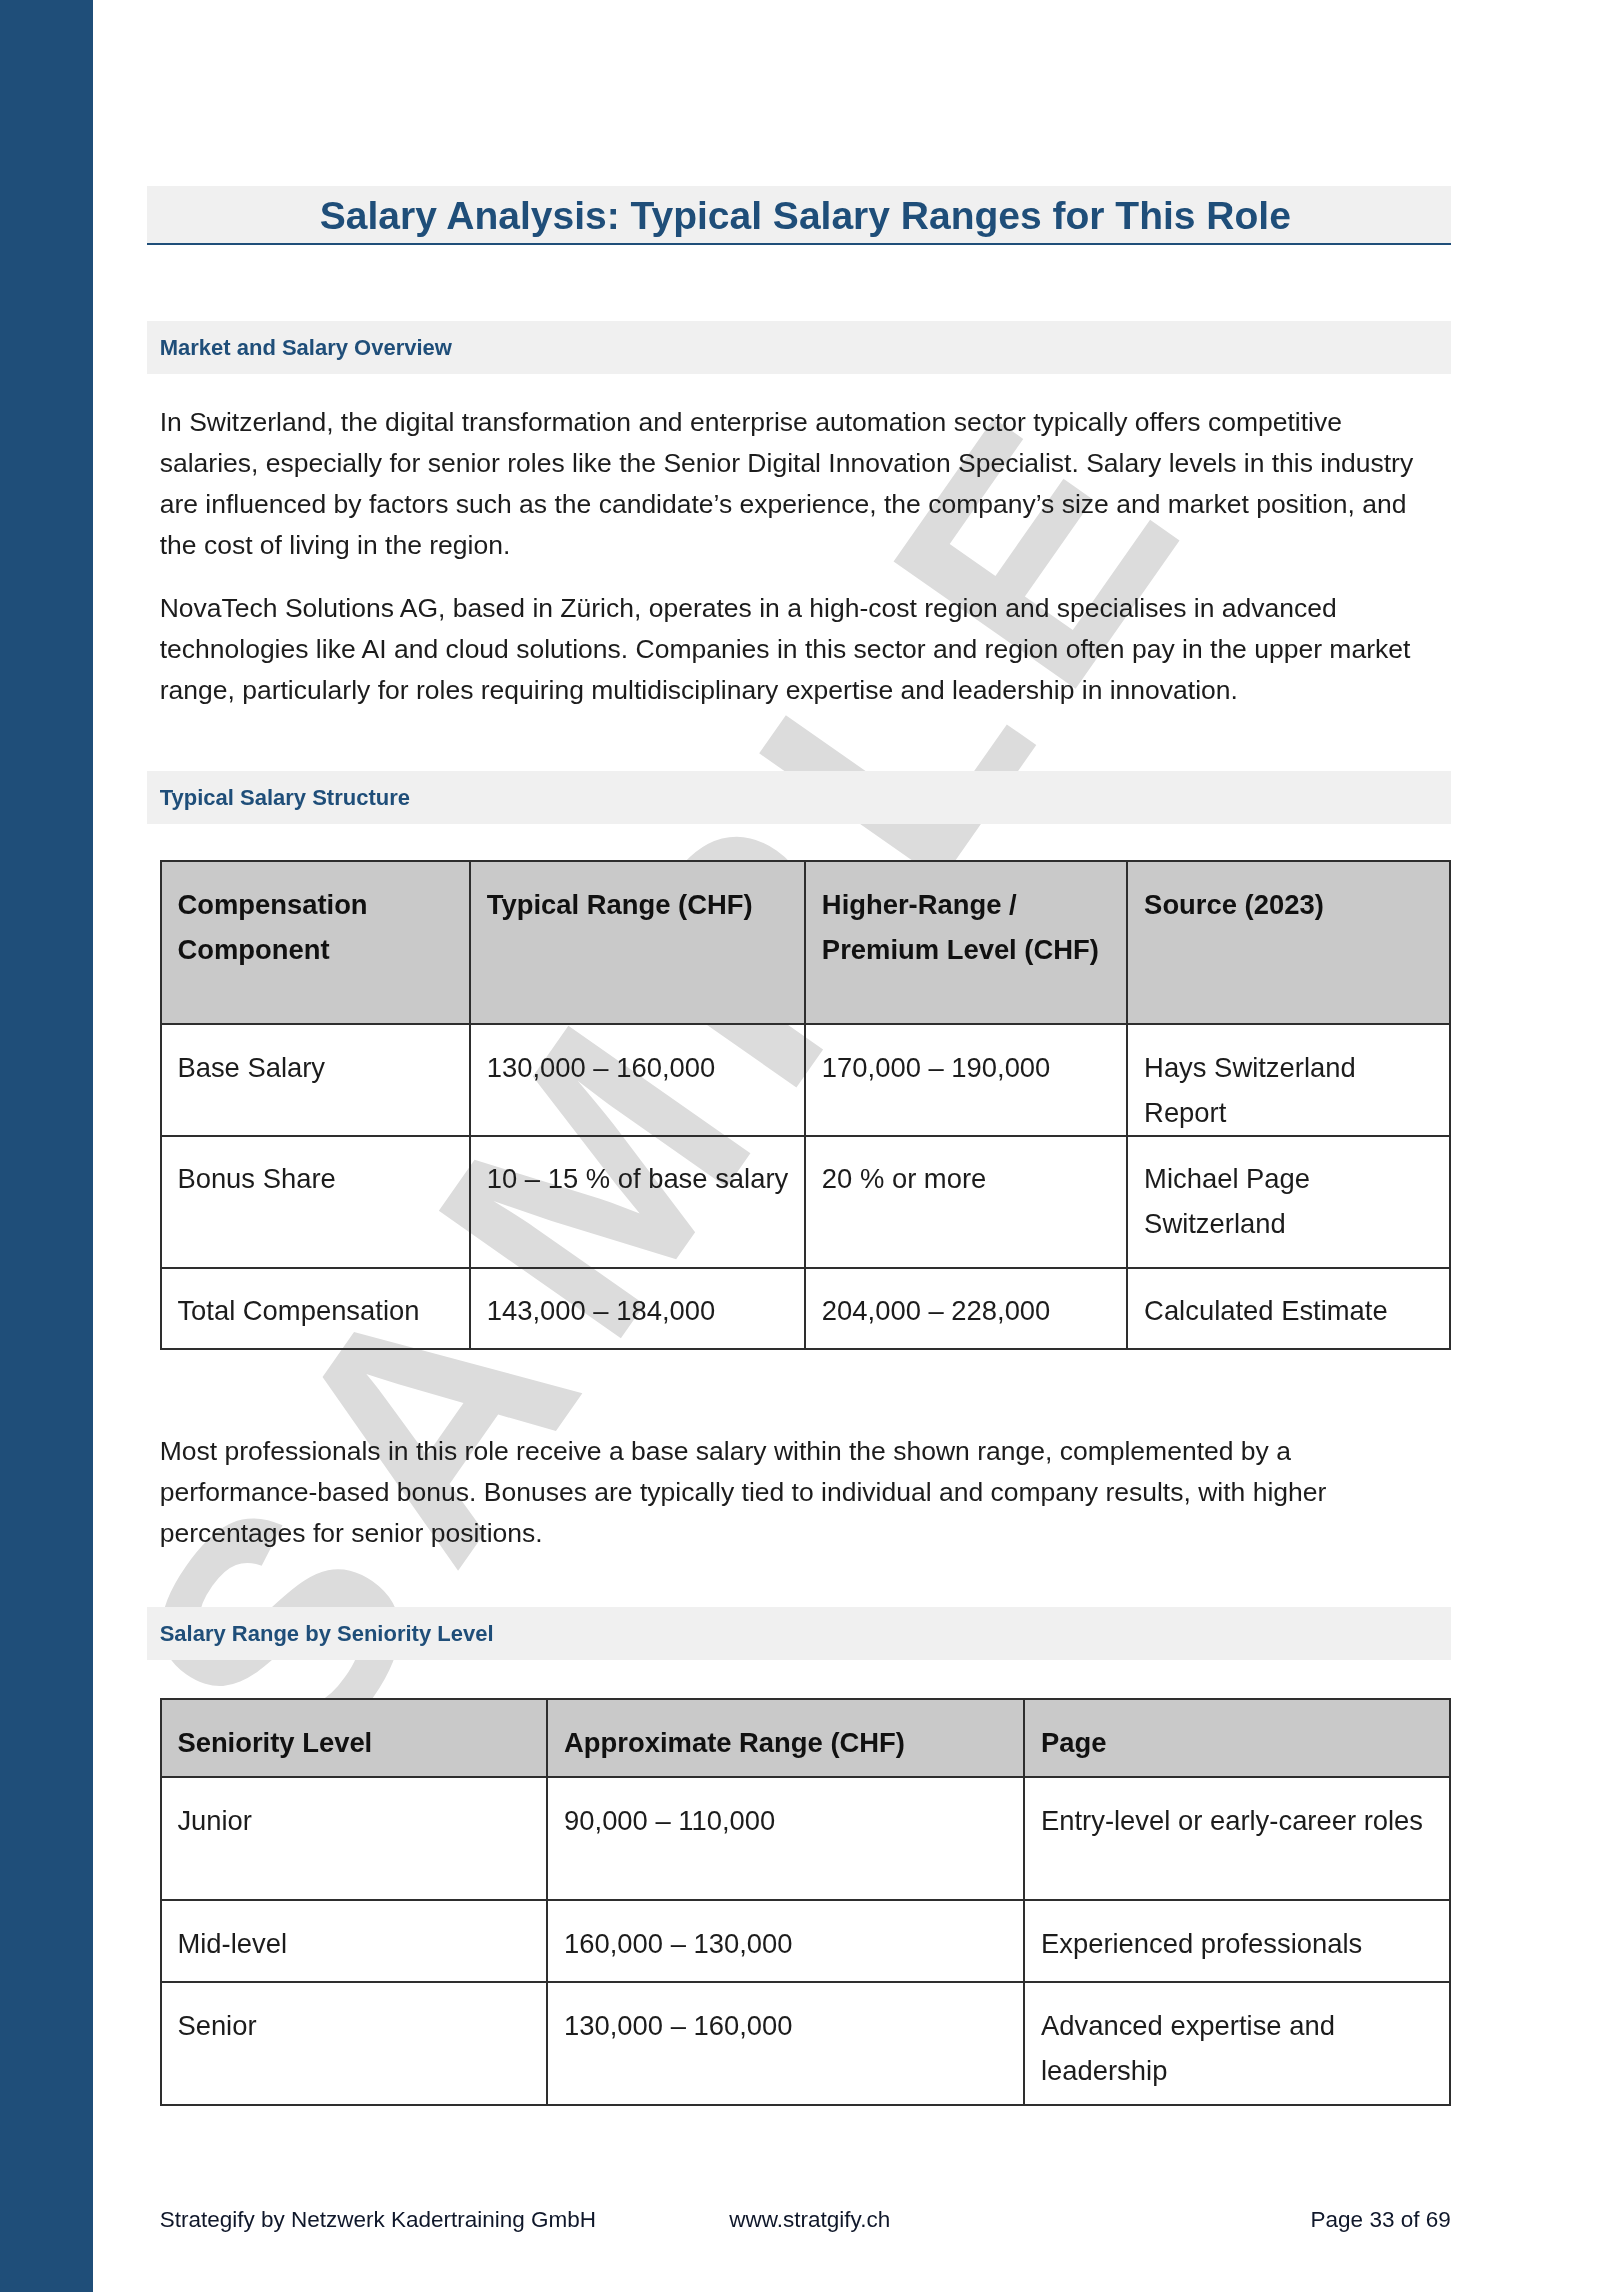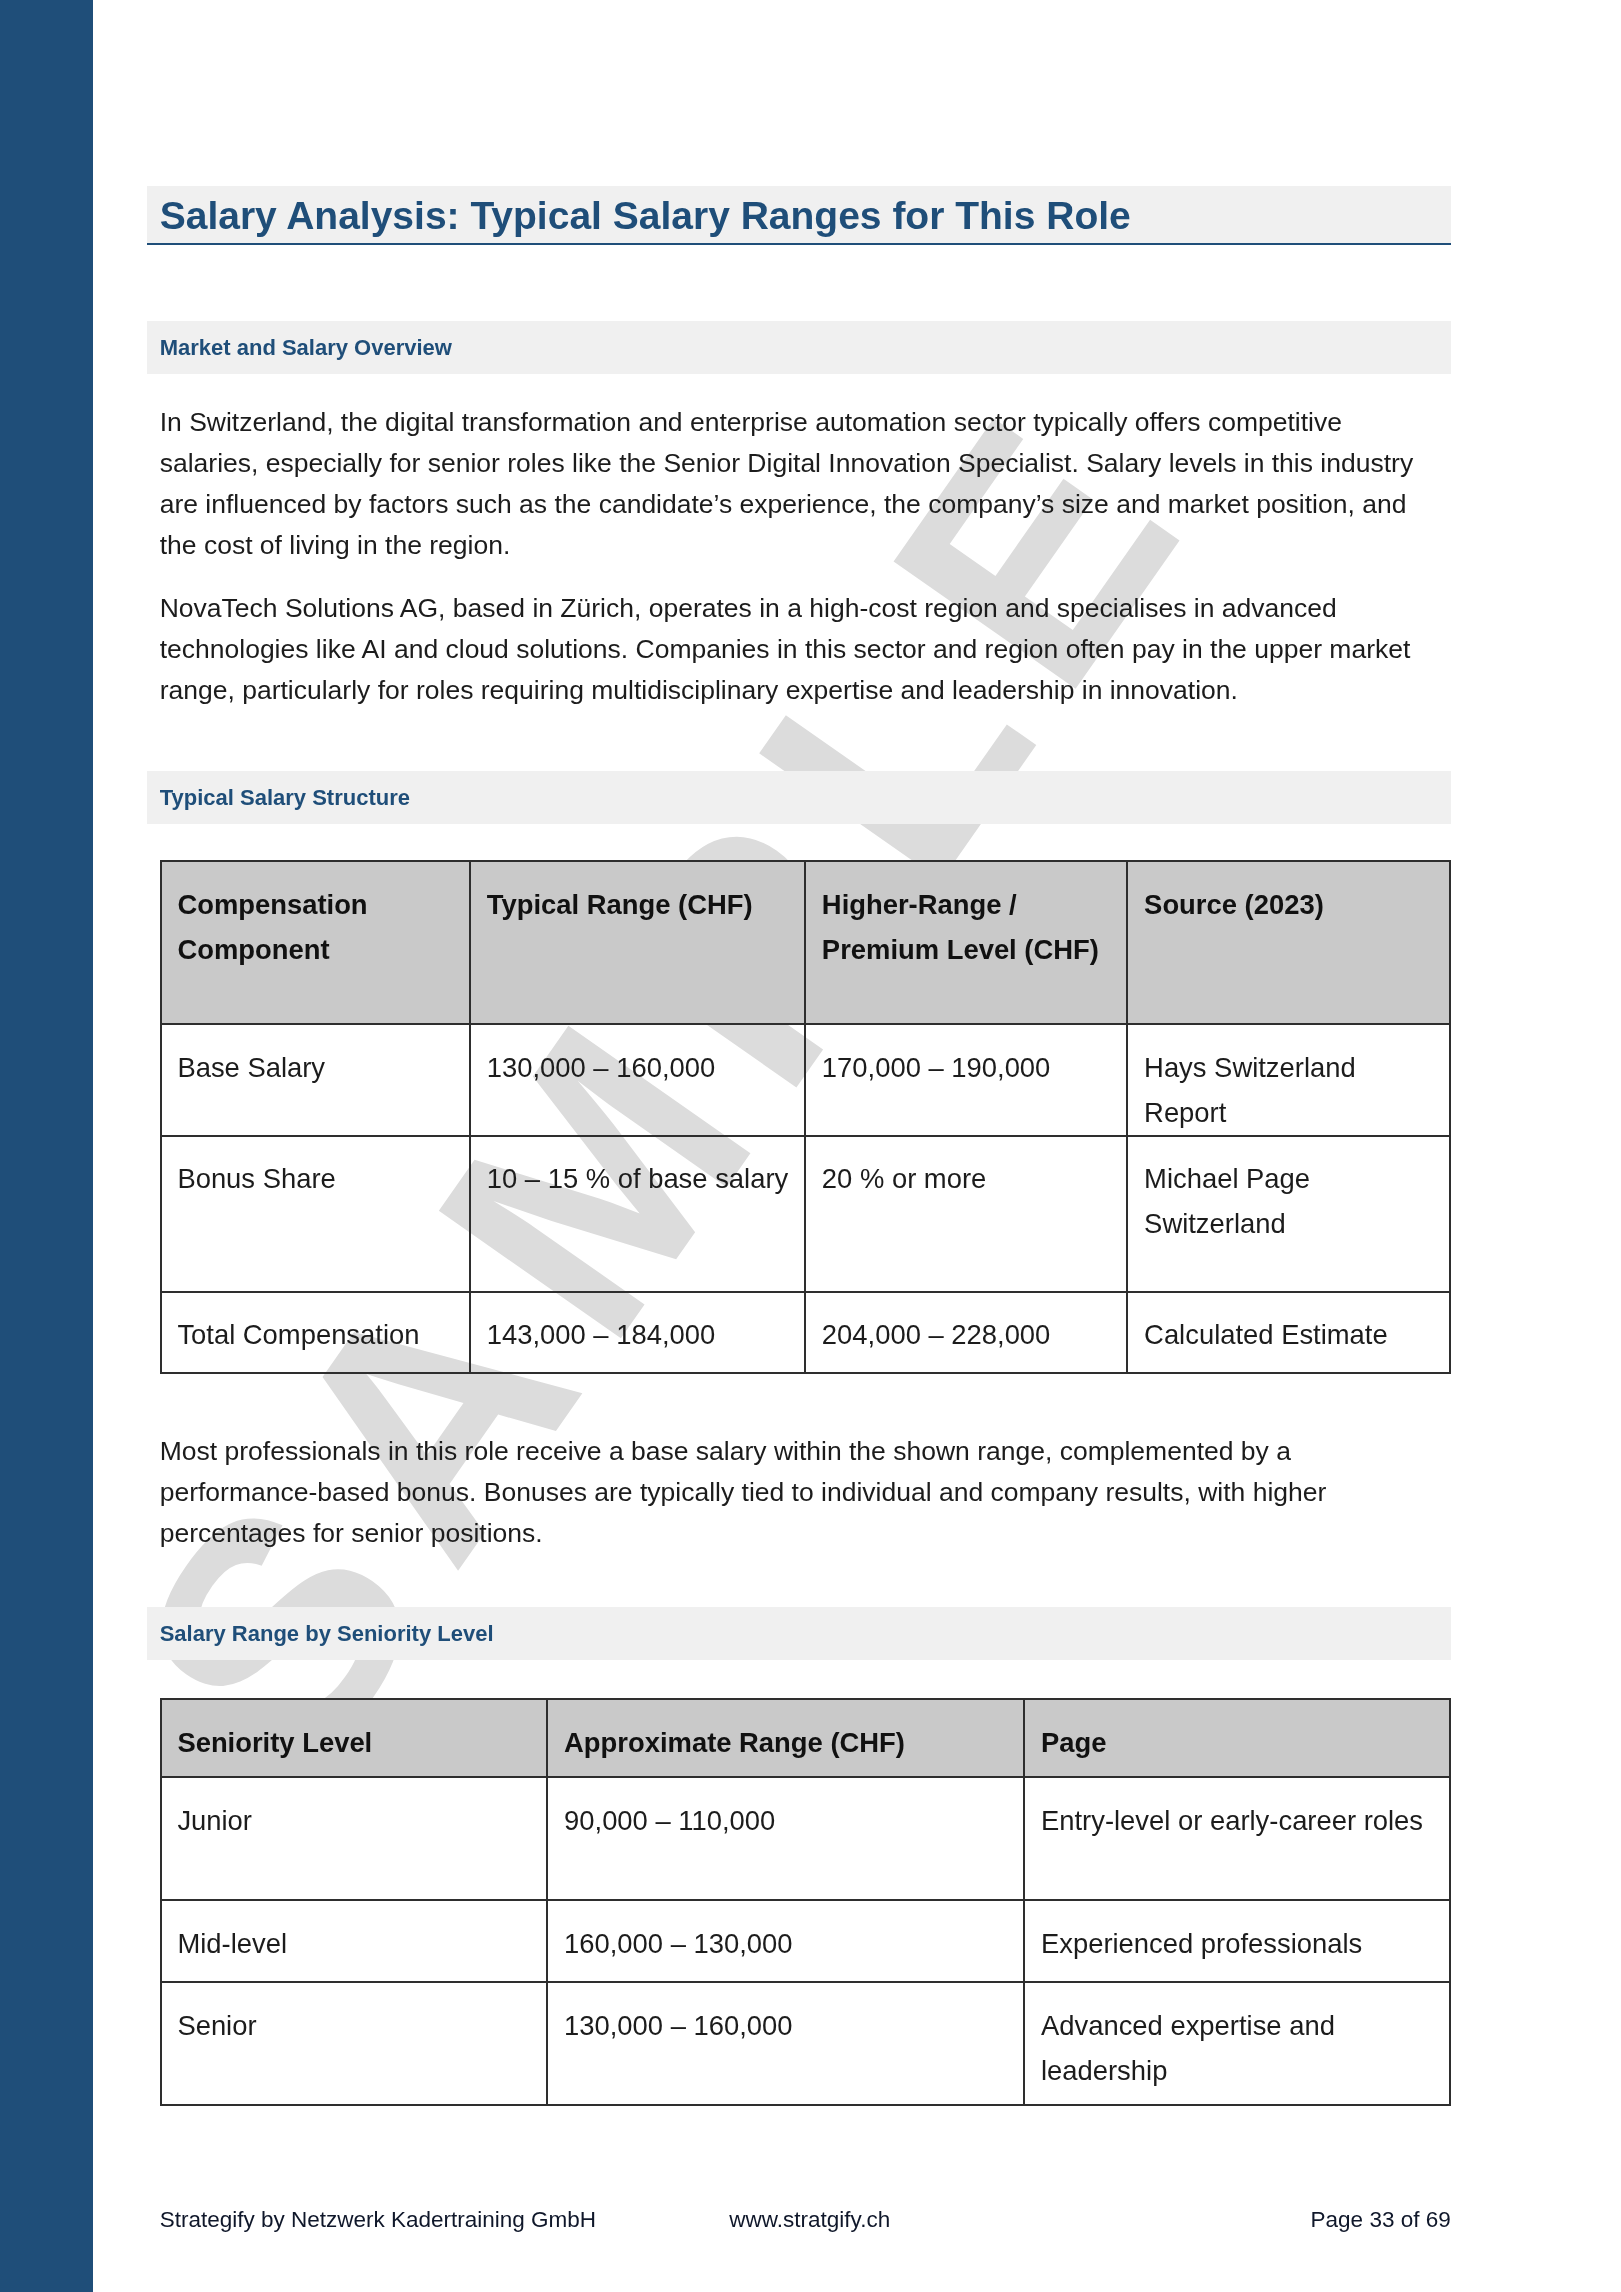--- a/index.html
+++ b/index.html
@@ -54,20 +54,21 @@
     height: 59px;
     border-bottom: 2.9px solid #1f4e79;
   }
   .title-band h1 {
     margin: 0;
     font-size: 39px;
     line-height: 59px;
     font-weight: bold;
     color: #1f4e79;
     white-space: nowrap;
+    text-align: center;
   }
   .h2-band { height: 53px; }
   .h2-band h2 {
     margin: 0;
     font-size: 22px;
     line-height: 53px;
     font-weight: bold;
     color: #1f4e79;
     white-space: nowrap;
   }
@@ -107,21 +108,21 @@
     line-height: 45px;
     overflow: hidden;
   }
   table.doc-table th {
     background: #c9c9c9;
     font-weight: bold;
     color: #111111;
   }
   .t1-hrow  { height: 163px; }
   .t1-row-0 { height: 105px; }
-  .t1-row-1 { height: 156px; }
+  .t1-row-1 { height: 132px; }
   .t1-row-2 { height: 81px;  }
   .t2-hrow  { height: 78px;  }
   .t2-row-0 { height: 123px; }
   .t2-row-1 { height: 82px;  }
   .t2-row-2 { height: 123px; }
 
   .footer-row {
     position: absolute;
     top: 2207px;
     left: 12.7px;

